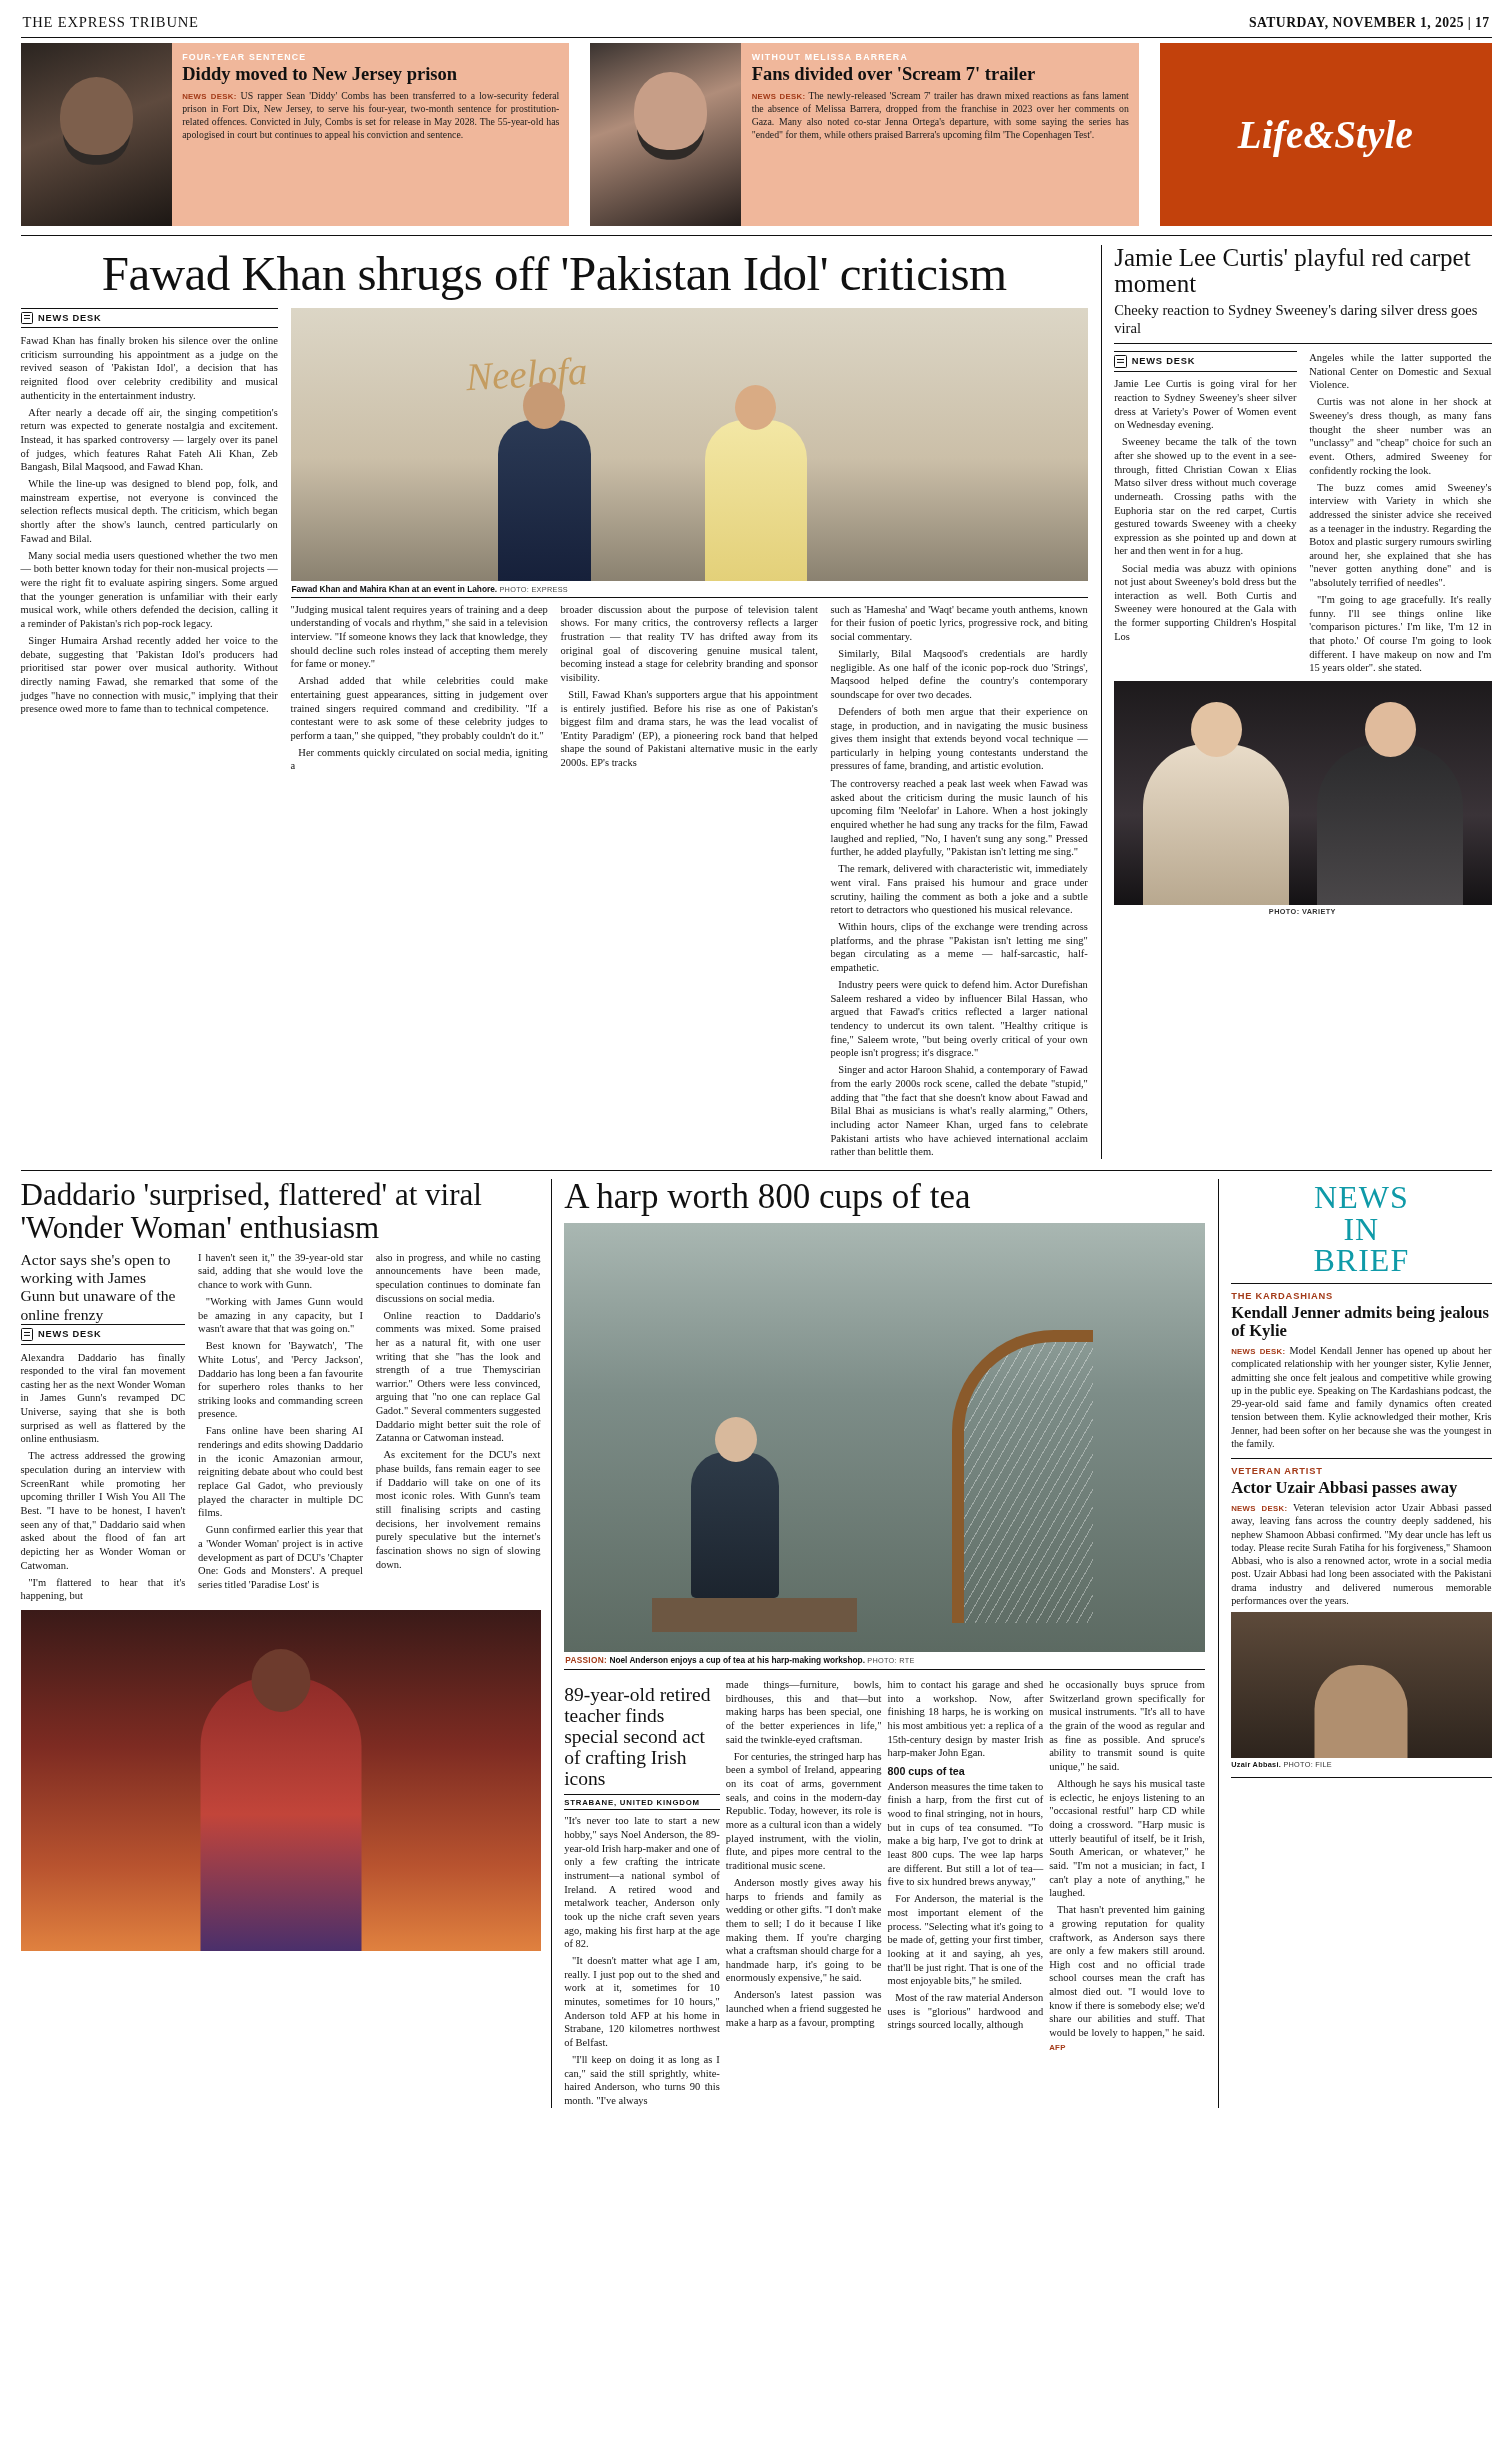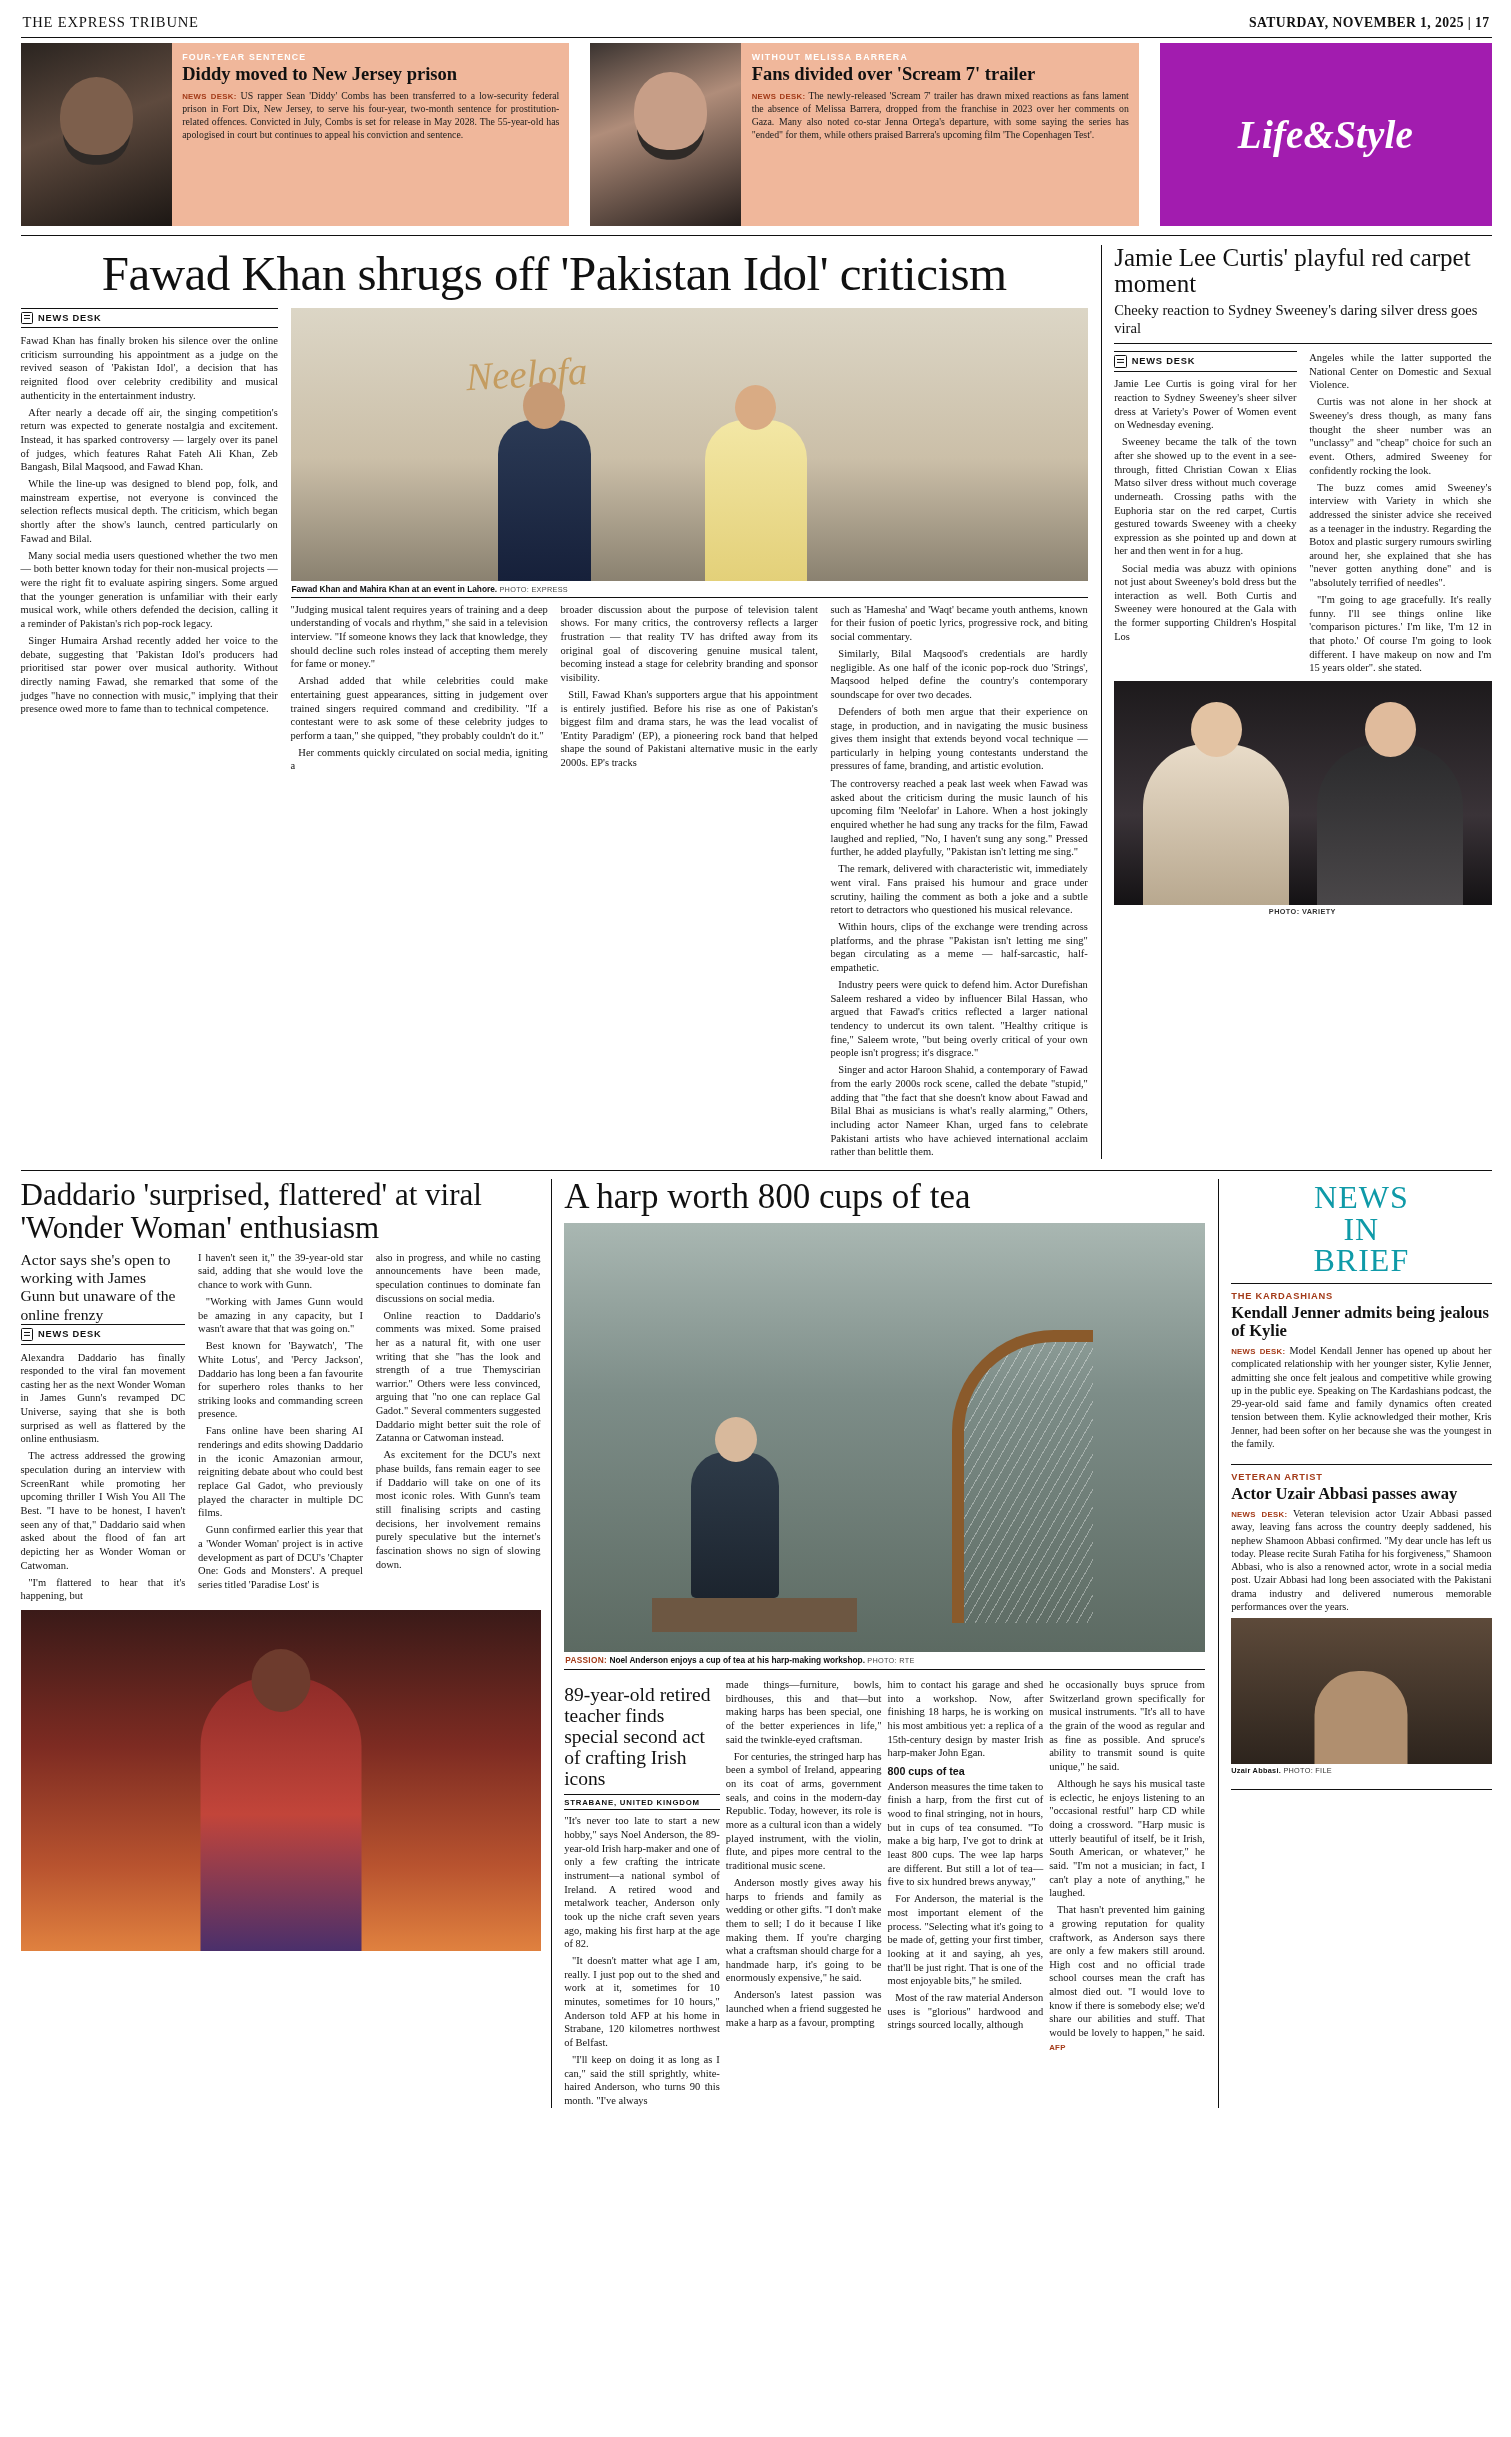--- a/index.html
+++ b/index.html
@@ -104,21 +104,21 @@
   .promo-text .src {
     font-family: "Liberation Sans", sans-serif;
     font-size: 7.8px;
     letter-spacing: 0.3px;
     color: #a33a18;
     text-transform: uppercase;
     font-weight: 700;
   }
   .promo-flag {
     flex: 0 0 332px;
-    background: #a21caf;
+    background: #c2410c;
     display: flex;
     align-items: center;
     justify-content: center;
     margin-left: 4.9px;
   }
   .promo-flag .flagtext {
     font-family: "Liberation Serif", serif;
     font-size: 39px;
     color: #fff;
     font-weight: 700;
@@ -427,21 +427,21 @@
     font-family: "Liberation Serif", serif;
     text-align: center;
     color: #0f9aa8;
     font-size: 32px;
     line-height: .98;
     letter-spacing: 1px;
     padding: 2.9px 0 6.8px 0;
     border-bottom: 1.5px solid #111;
     margin-bottom: 6.8px;
   }
-  .nib-item { padding-bottom: 14px; border-bottom: 0.5px solid #111; margin-bottom: 6.8px; }
+  .nib-item { padding-bottom: 8px; border-bottom: 0.5px solid #111; margin-bottom: 6.8px; }
   .nib-kicker {
     font-family: "Liberation Sans", sans-serif;
     font-size: 9.3px;
     letter-spacing: 0.8px;
     text-transform: uppercase;
     color: #a33a18;
     font-weight: 700;
     margin-bottom: 2.9px;
   }
   .nib-head {

